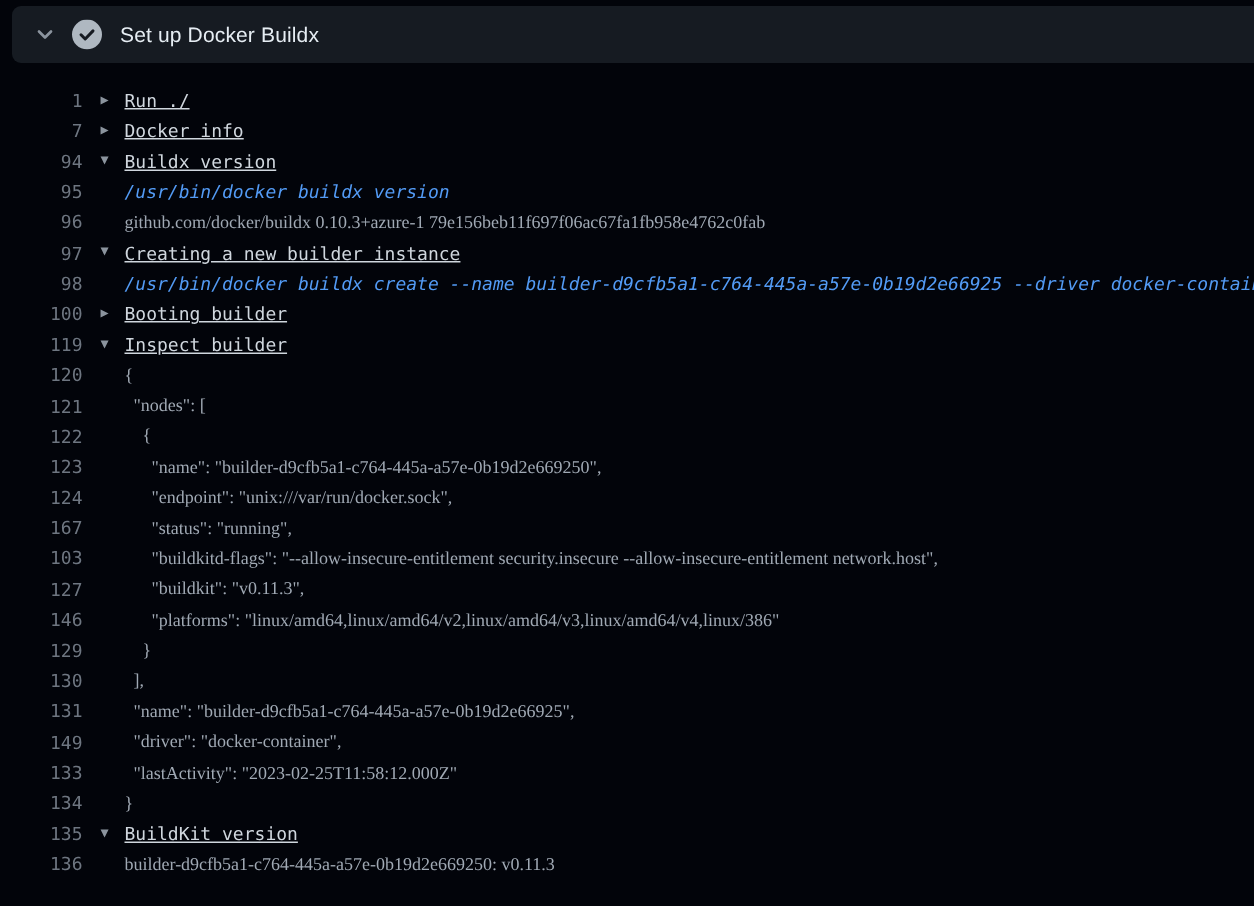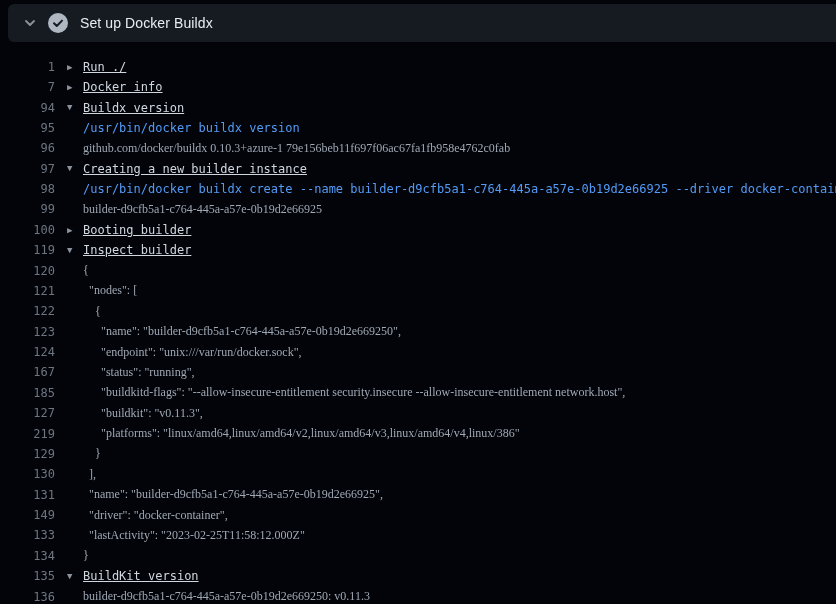--- a/index.html
+++ b/index.html
@@ -69,21 +69,21 @@
   .marker{
     width:28px;
     flex:none;
     padding-left:12px;
     font-size:9px;
     color:var(--marker);
     line-height:20.38px;
   }
   .text{white-space:pre;}
   .kind-group .text{color:var(--group);cursor:pointer;text-decoration:underline;}
-  .kind-command .text{color:var(--command);}
+  .kind-command .text{color:var(--command);font-style:italic;}
   .kind-output .text{color:var(--output);font-family:Liberation Serif, serif;}
 </style>
 </head>
 <body>
 
 <div>
 
   <div class="step-header">
     <span class="chev">
       <svg width="16" height="16" viewBox="0 0 16 16">
@@ -100,32 +100,31 @@
   </div>
 
   <div class="log" id="log">
       <div class="row kind-group"><span class="num">1</span><span class="marker">▶</span><span class="text">Run ./</span></div>
       <div class="row kind-group"><span class="num">7</span><span class="marker">▶</span><span class="text">Docker info</span></div>
       <div class="row kind-group"><span class="num">94</span><span class="marker">▼</span><span class="text">Buildx version</span></div>
       <div class="row kind-command"><span class="num">95</span><span class="marker"></span><span class="text">/usr/bin/docker buildx version</span></div>
       <div class="row kind-output"><span class="num">96</span><span class="marker"></span><span class="text">github.com/docker/buildx 0.10.3+azure-1 79e156beb11f697f06ac67fa1fb958e4762c0fab</span></div>
       <div class="row kind-group"><span class="num">97</span><span class="marker">▼</span><span class="text">Creating a new builder instance</span></div>
       <div class="row kind-command"><span class="num">98</span><span class="marker"></span><span class="text">/usr/bin/docker buildx create --name builder-d9cfb5a1-c764-445a-a57e-0b19d2e66925 --driver docker-container</span></div>
-      <div class="row kind-output"><span class="num">99</span><span class="marker"></span><span class="text">builder-d9cfb5a1-c764-445a-a57e-0b19d2e66925</span></div>
       <div class="row kind-group"><span class="num">100</span><span class="marker">▶</span><span class="text">Booting builder</span></div>
       <div class="row kind-group"><span class="num">119</span><span class="marker">▼</span><span class="text">Inspect builder</span></div>
       <div class="row kind-output"><span class="num">120</span><span class="marker"></span><span class="text">{</span></div>
       <div class="row kind-output"><span class="num">121</span><span class="marker"></span><span class="text">  "nodes": [</span></div>
       <div class="row kind-output"><span class="num">122</span><span class="marker"></span><span class="text">    {</span></div>
       <div class="row kind-output"><span class="num">123</span><span class="marker"></span><span class="text">      "name": "builder-d9cfb5a1-c764-445a-a57e-0b19d2e669250",</span></div>
       <div class="row kind-output"><span class="num">124</span><span class="marker"></span><span class="text">      "endpoint": "unix:///var/run/docker.sock",</span></div>
       <div class="row kind-output"><span class="num">167</span><span class="marker"></span><span class="text">      "status": "running",</span></div>
-      <div class="row kind-output"><span class="num">185</span><span class="marker"></span><span class="text">      "buildkitd-flags": "--allow-insecure-entitlement security.insecure --allow-insecure-entitlement network.host",</span></div>
+      <div class="row kind-output"><span class="num">103</span><span class="marker"></span><span class="text">      "buildkitd-flags": "--allow-insecure-entitlement security.insecure --allow-insecure-entitlement network.host",</span></div>
       <div class="row kind-output"><span class="num">127</span><span class="marker"></span><span class="text">      "buildkit": "v0.11.3",</span></div>
-      <div class="row kind-output"><span class="num">219</span><span class="marker"></span><span class="text">      "platforms": "linux/amd64,linux/amd64/v2,linux/amd64/v3,linux/amd64/v4,linux/386"</span></div>
+      <div class="row kind-output"><span class="num">146</span><span class="marker"></span><span class="text">      "platforms": "linux/amd64,linux/amd64/v2,linux/amd64/v3,linux/amd64/v4,linux/386"</span></div>
       <div class="row kind-output"><span class="num">129</span><span class="marker"></span><span class="text">    }</span></div>
       <div class="row kind-output"><span class="num">130</span><span class="marker"></span><span class="text">  ],</span></div>
       <div class="row kind-output"><span class="num">131</span><span class="marker"></span><span class="text">  "name": "builder-d9cfb5a1-c764-445a-a57e-0b19d2e66925",</span></div>
       <div class="row kind-output"><span class="num">149</span><span class="marker"></span><span class="text">  "driver": "docker-container",</span></div>
       <div class="row kind-output"><span class="num">133</span><span class="marker"></span><span class="text">  "lastActivity": "2023-02-25T11:58:12.000Z"</span></div>
       <div class="row kind-output"><span class="num">134</span><span class="marker"></span><span class="text">}</span></div>
       <div class="row kind-group"><span class="num">135</span><span class="marker">▼</span><span class="text">BuildKit version</span></div>
       <div class="row kind-output"><span class="num">136</span><span class="marker"></span><span class="text">builder-d9cfb5a1-c764-445a-a57e-0b19d2e669250: v0.11.3</span></div>
     </div>
 </div>

